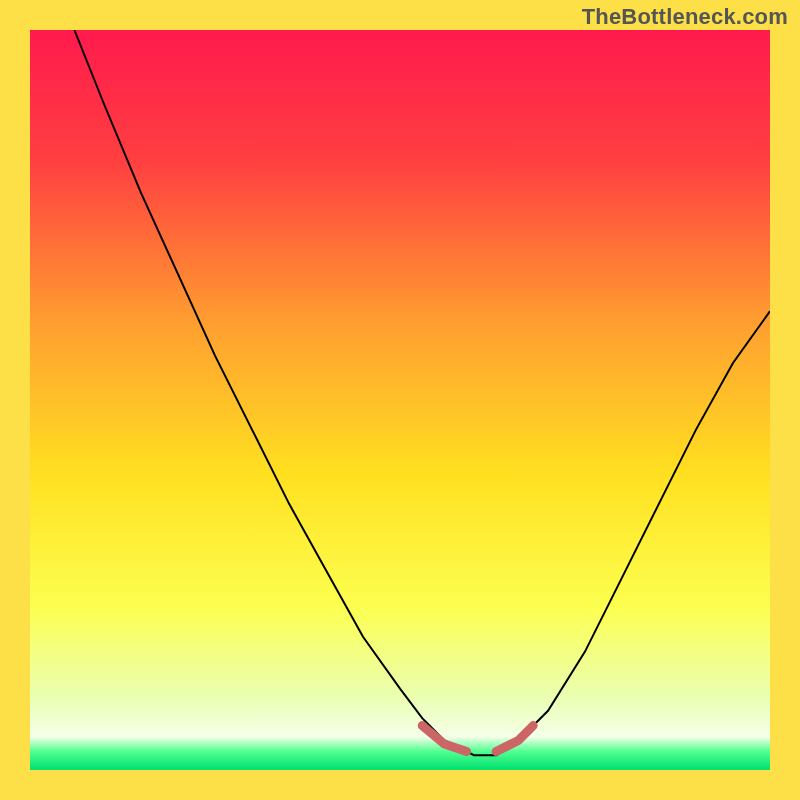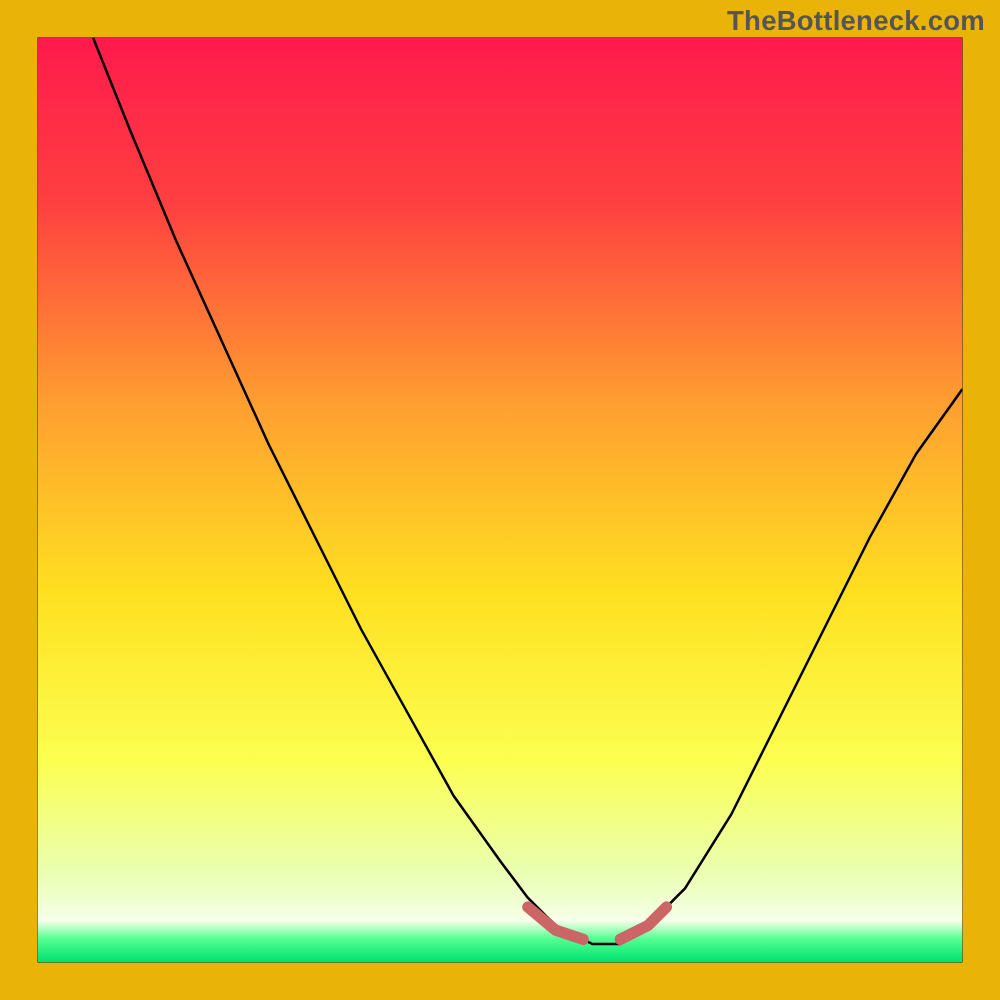--- a/index.html
+++ b/index.html
@@ -8,21 +8,21 @@
     width: 800px;
     height: 800px;
     background: #000;
     font-family: Arial, Helvetica, sans-serif;
     overflow: hidden;
   }
   .frame {
     position: relative;
     width: 800px;
     height: 800px;
-    background: #eab308;
+    background: #fde047;
   }
   .watermark {
     position: absolute;
     top: 4px;
     right: 12px;
     color: #555;
     font-size: 22px;
     font-weight: 600;
     letter-spacing: 0.2px;
     z-index: 20;

